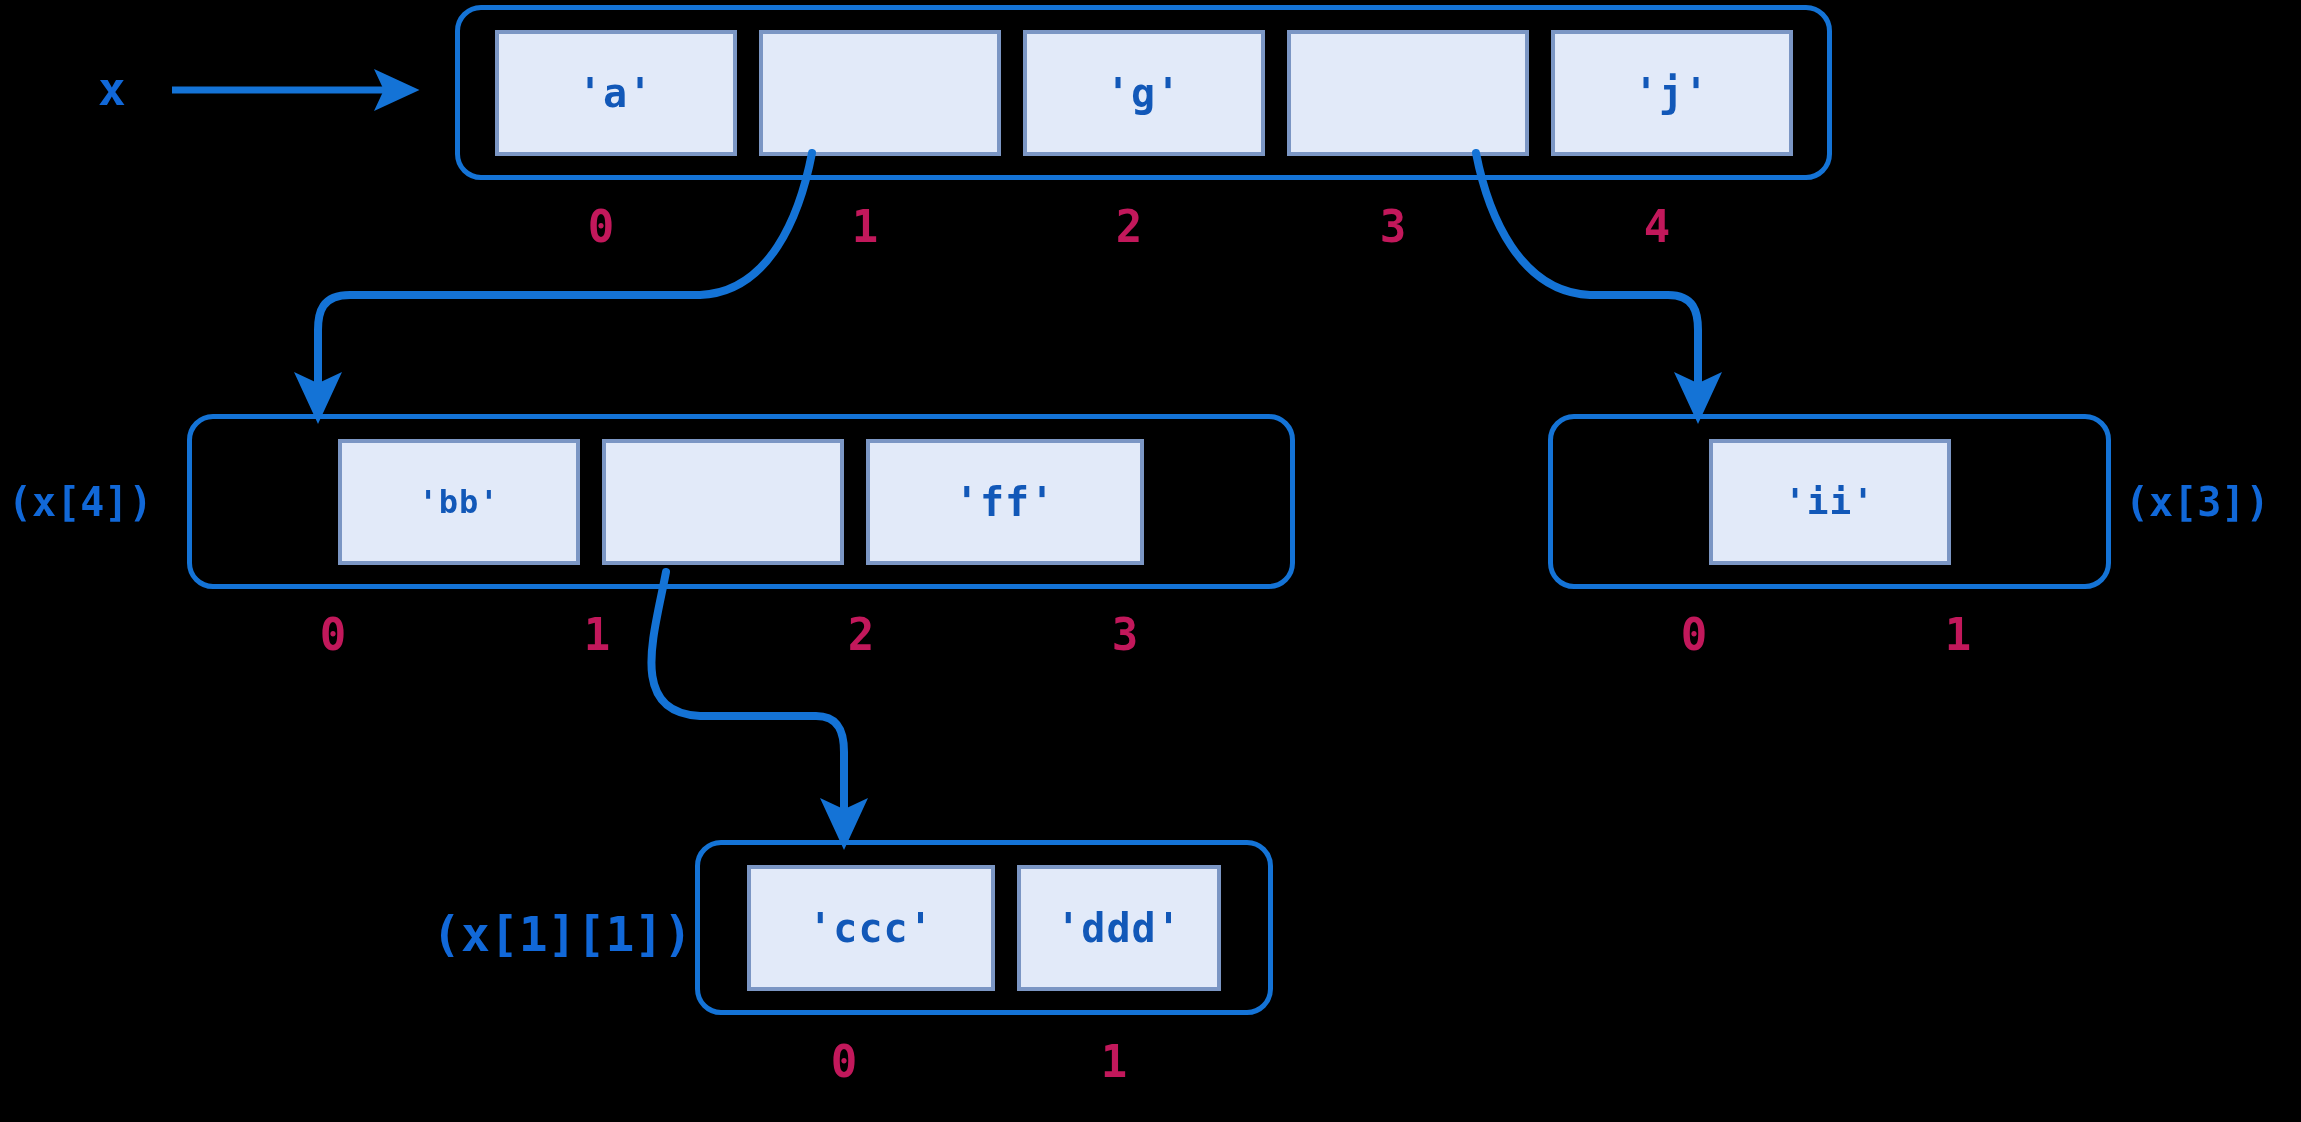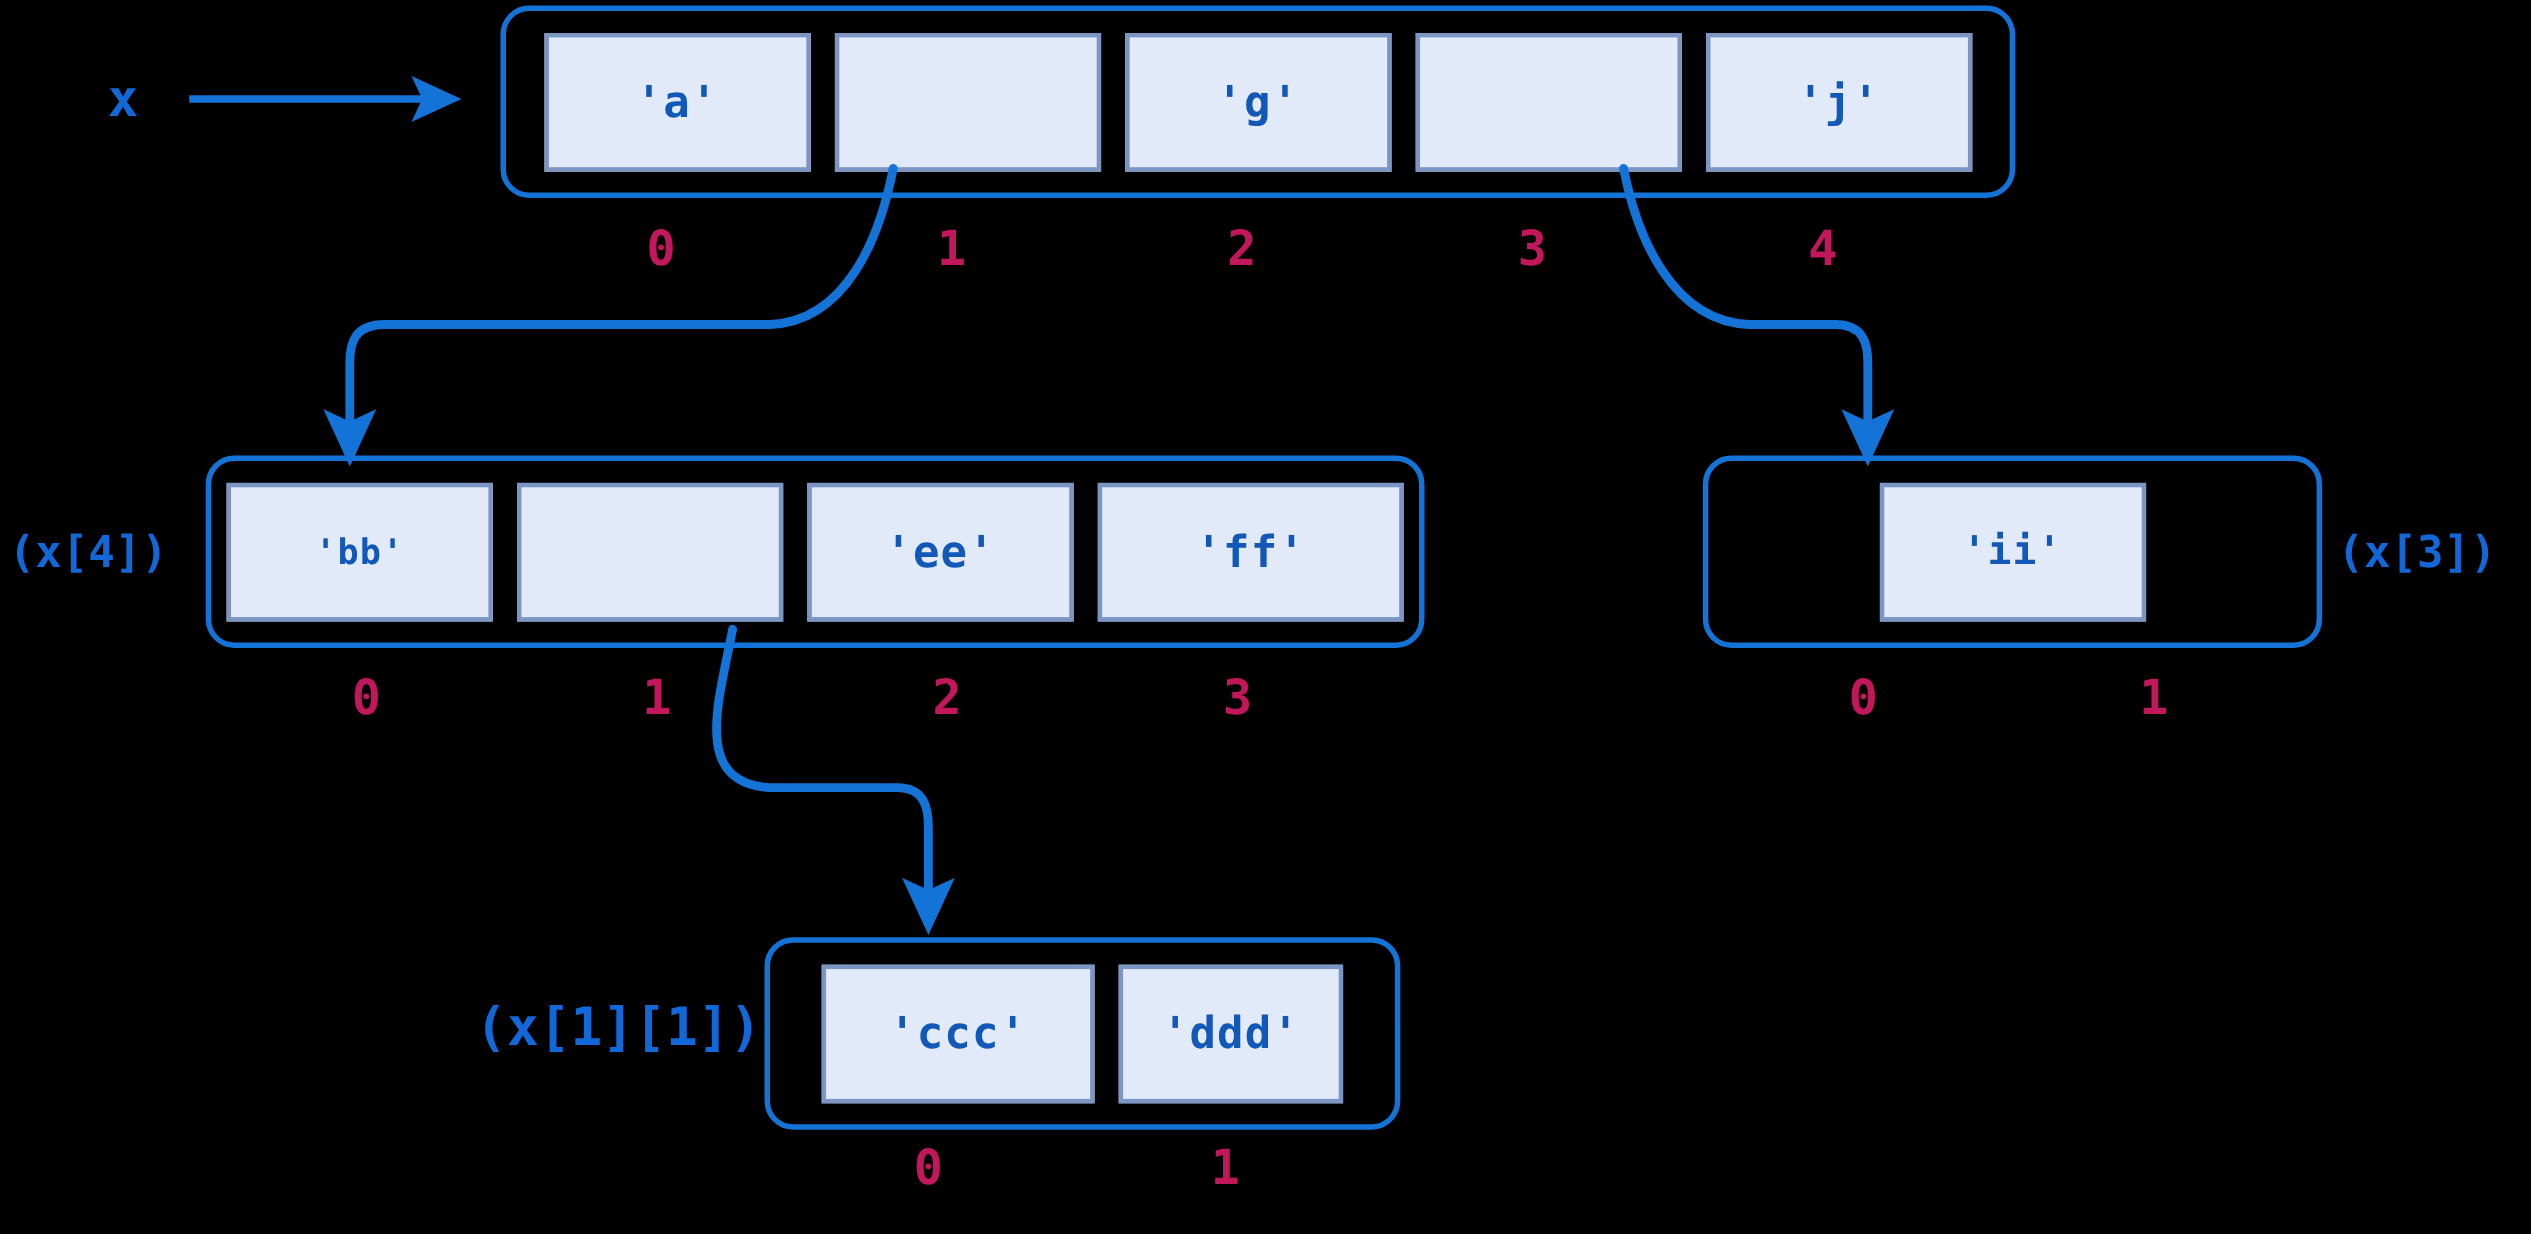--- a/index.html
+++ b/index.html
@@ -97,21 +97,20 @@
     <div class="idx" style="width:242px; margin-right:22px;">3</div>
     <div class="idx" style="width:242px;">4</div>
   </div>
 
   <div class="ptr-label" style="left:8px; top:482px; font-size:40px;">(x[4])</div>
 
   <div class="array-box" style="left:187px; top:414px; width:1108px; height:175px;">
     <div class="cells">
       <div class="cell" style="width:242px; height:126px; font-size:32px; margin-right:22px;">'bb'</div>
       <div class="cell" style="width:242px; height:126px; font-size:40px; margin-right:22px;"></div>
-      <div class="cell" style="width:242px; height:126px; font-size:40px; margin-right:22px;">'ee'</div>
       <div class="cell" style="width:278px; height:126px; font-size:40px;">'ff'</div>
     </div>
   </div>
   <div class="idx-row" style="left:187px; top:613px; width:1108px;">
     <div class="idx" style="width:242px; margin-left:25px; margin-right:22px;">0</div>
     <div class="idx" style="width:242px; margin-right:22px;">1</div>
     <div class="idx" style="width:242px; margin-right:22px;">2</div>
     <div class="idx" style="width:242px;">3</div>
   </div>
 
@@ -121,21 +120,21 @@
     </div>
   </div>
   <div class="ptr-label" style="left:2125px; top:482px; font-size:40px;">(x[3])</div>
   <div class="idx-row" style="left:1548px; top:613px; width:563px;">
     <div class="idx" style="width:242px; margin-left:25px; margin-right:22px;">0</div>
     <div class="idx" style="width:242px;">1</div>
   </div>
 
   <div class="ptr-label" style="left:432px; top:910px; font-size:48px;text-align:center;">(x[1][1])</div>
 
-  <div class="array-box" style="left:695px; top:840px; width:578px; height:175px;margin-top:12px;">
+  <div class="array-box" style="left:695px; top:840px; width:578px; height:175px;">
     <div class="cells">
       <div class="cell" style="width:248px; height:126px; font-size:40px; margin-right:22px;">'ccc'</div>
       <div class="cell" style="width:204px; height:126px; font-size:40px;">'ddd'</div>
     </div>
   </div>
   <div class="idx-row" style="left:695px; top:1040px; width:578px;">
     <div class="idx" style="width:248px; margin-left:25px; margin-right:22px;">0</div>
     <div class="idx" style="width:248px;">1</div>
   </div>
 

